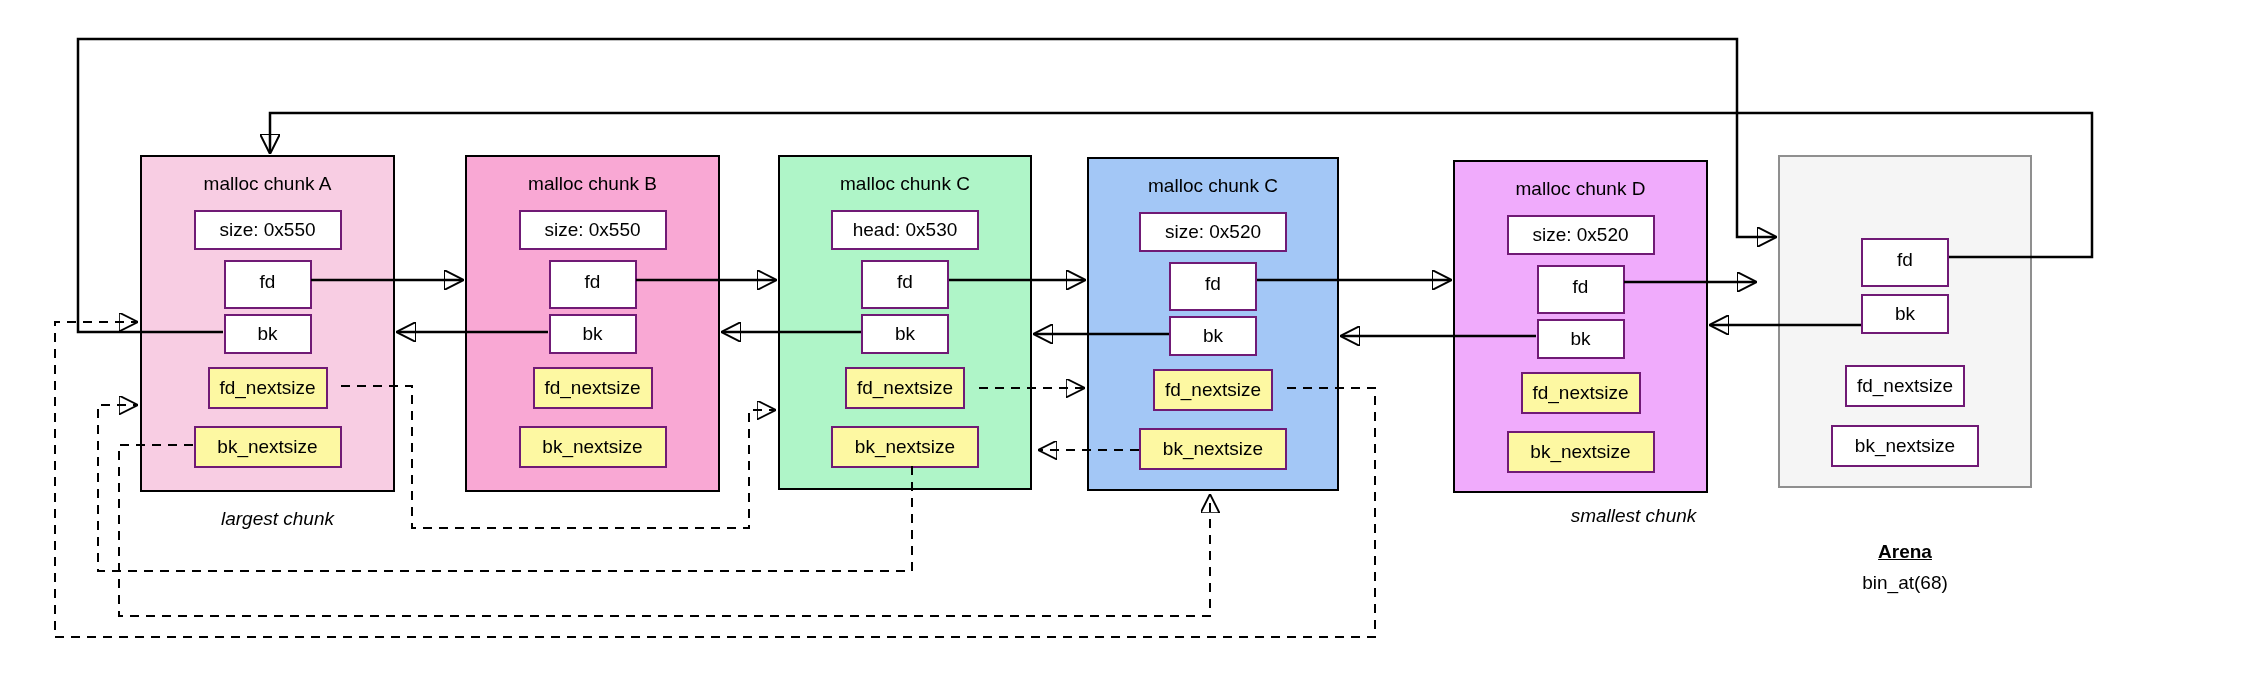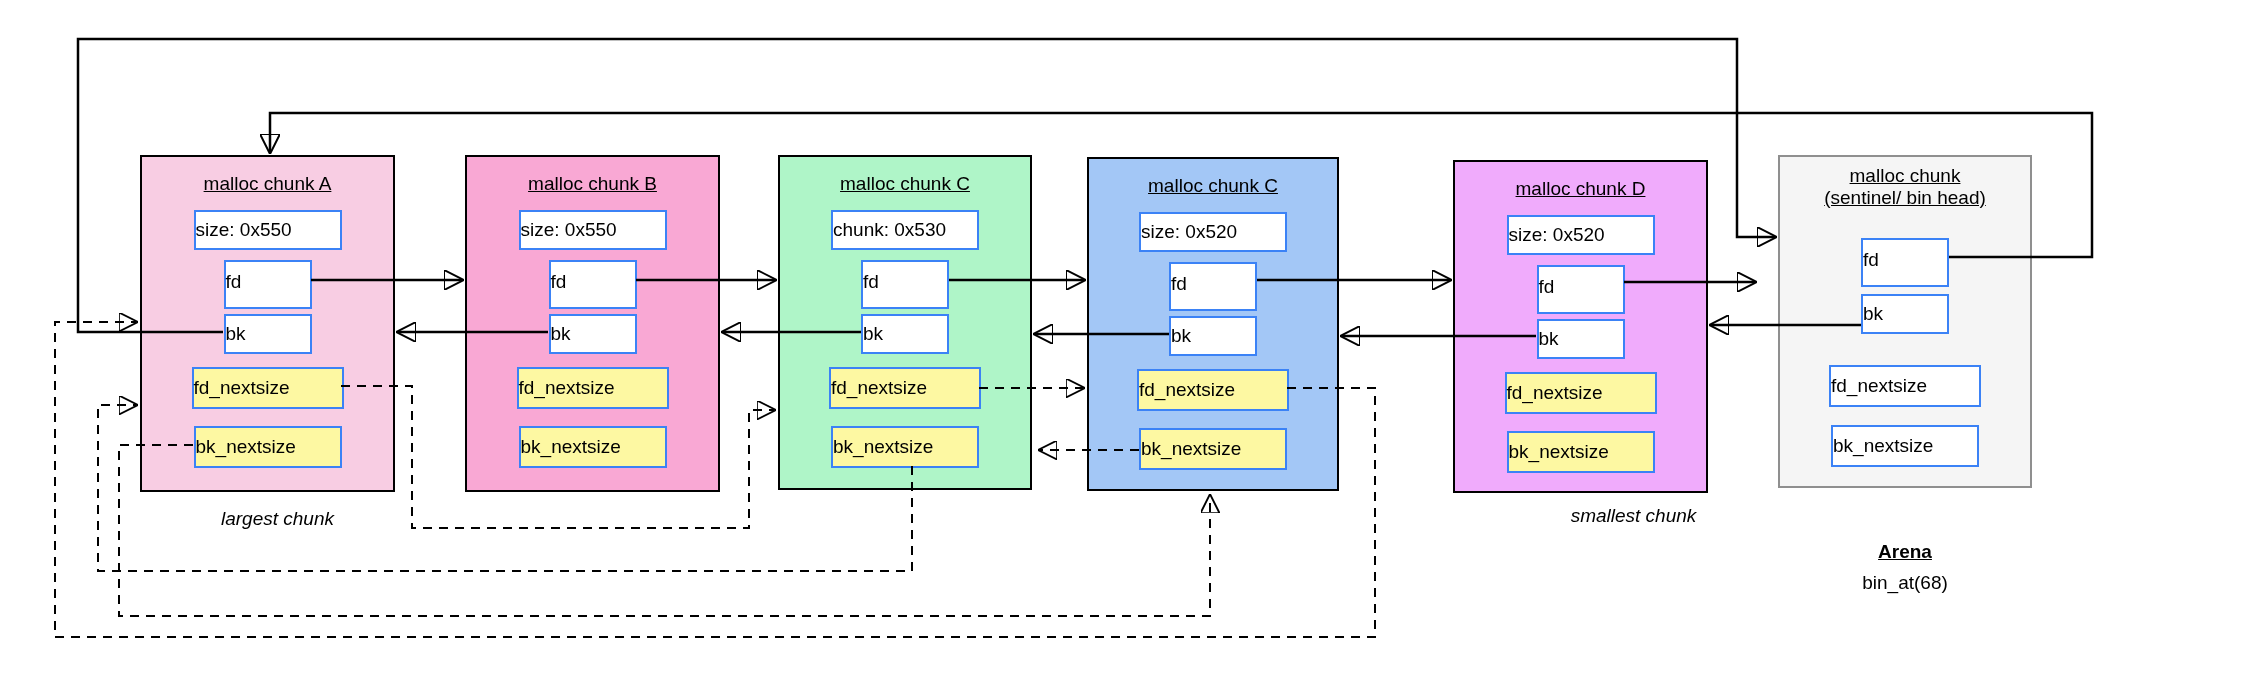--- a/index.html
+++ b/index.html
@@ -5,32 +5,32 @@
   html,body { margin:0; padding:0; background:#ffffff; }
   .canvas {
     position:relative; width:2254px; height:692px;
     font-family:"Liberation Sans", sans-serif; color:#000;
     overflow:hidden; background:#fff;
   }
   .chunk { position:absolute; border:2px solid #000; box-sizing:border-box; }
   .chunk.gray-border { border-color:#8f8f8f; }
   .chunk-title {
     position:absolute; top:16px; left:0; width:100%;
-    text-align:center; font-size:19px; line-height:22px;text-decoration:underline;
+    text-align:center; font-size:19px; line-height:22px;
   }
   .chunk-title.two-line { top:8px; }
   .cell {
     position:absolute; left:50%; transform:translateX(-50%);
-    box-sizing:border-box; border:2px solid #3b82f6; background:#fff;
-    font-size:19px; white-space:nowrap;
+    box-sizing:border-box; border:2px solid #701a75; background:#fff;
+    text-align:center; font-size:19px; white-space:nowrap;
   }
   .size-cell { top:53px;  width:148px; height:40px; line-height:36px; }
   .fd-cell   { top:103px; width:88px;  height:49px; line-height:39px; }
   .bk-cell   { top:157px; width:88px;  height:40px; line-height:36px; }
-  .fdns-cell { top:210px; width:152px; height:42px; line-height:38px; }
+  .fdns-cell { top:210px; width:120px; height:42px; line-height:38px; }
   .bkns-cell { top:269px; width:148px; height:42px; line-height:38px; }
   .yellow { background:#fdf8a2; }
   .sent .fd-cell   { top:81px;  }
   .sent .bk-cell   { top:137px; }
   .sent .fdns-cell { top:208px; background:#fff; }
   .sent .bkns-cell { top:268px; background:#fff; }
   .caption {
     position:absolute; text-align:center; font-size:19px;
   }
   .caption.italic { font-style:italic; }
@@ -59,21 +59,21 @@
     <div class="chunk-title">malloc chunk B</div>
     <div class="cell size-cell">size: 0x550</div>
     <div class="cell fd-cell">fd</div>
     <div class="cell bk-cell">bk</div>
     <div class="cell fdns-cell yellow">fd_nextsize</div>
     <div class="cell bkns-cell yellow">bk_nextsize</div>
   </div>
 
   <div class="chunk" style="left: 778px; top: 155px; width: 254px; height: 335px; background-color: rgb(175, 245, 200);">
     <div class="chunk-title">malloc chunk C</div>
-    <div class="cell size-cell">chunk: 0x530</div>
+    <div class="cell size-cell">head: 0x530</div>
     <div class="cell fd-cell">fd</div>
     <div class="cell bk-cell">bk</div>
     <div class="cell fdns-cell yellow">fd_nextsize</div>
     <div class="cell bkns-cell yellow">bk_nextsize</div>
   </div>
 
   <div class="chunk" style="left: 1087px; top: 157px; width: 252px; height: 334px; background-color: rgb(163, 199, 246);">
     <div class="chunk-title">malloc chunk C</div>
     <div class="cell size-cell">size: 0x520</div>
     <div class="cell fd-cell">fd</div>
@@ -86,24 +86,20 @@
     <div class="chunk-title">malloc chunk D</div>
     <div class="cell size-cell">size: 0x520</div>
     <div class="cell fd-cell">fd</div>
     <div class="cell bk-cell">bk</div>
     <div class="cell fdns-cell yellow">fd_nextsize</div>
     <div class="cell bkns-cell yellow">bk_nextsize</div>
   </div>
   <div class="caption italic" style="left:1506px; top:505px; width:255px;">smallest chunk</div>
 
   <div class="chunk gray-border sent" style="left: 1778px; top: 155px; width: 254px; height: 333px; background-color: rgb(245, 245, 245);">
-    <div class="chunk-title two-line">
-      <div>malloc chunk</div>
-      <div>(sentinel/ bin head)</div>
-    </div>
     <div class="cell fd-cell">fd</div>
     <div class="cell bk-cell">bk</div>
     <div class="cell fdns-cell">fd_nextsize</div>
     <div class="cell bkns-cell">bk_nextsize</div>
   </div>
   <div class="caption bold-u" style="left:1778px; top:517px; width:254px;margin-top:24px;">Arena</div>
   <div class="caption" style="left:1778px; top:572px; width:254px;">bin_at(68)</div>
 
   <svg class="wires" width="2254" height="692" viewBox="0 0 2254 692">
     <defs>

